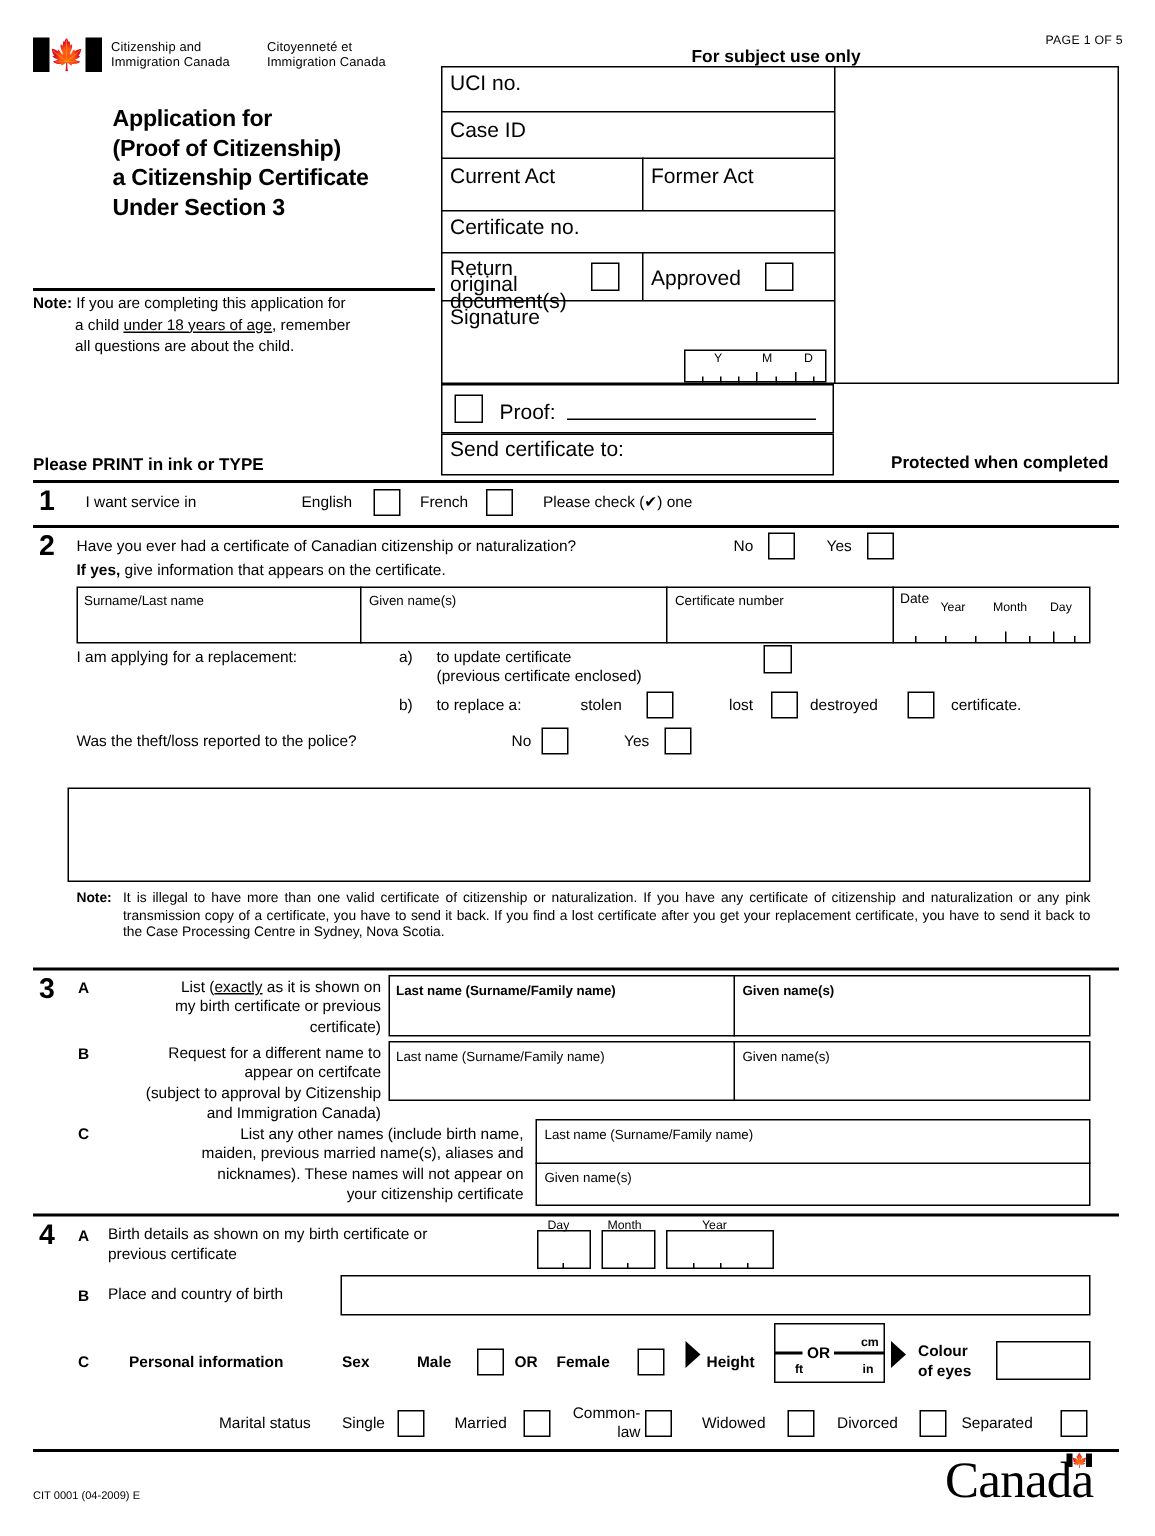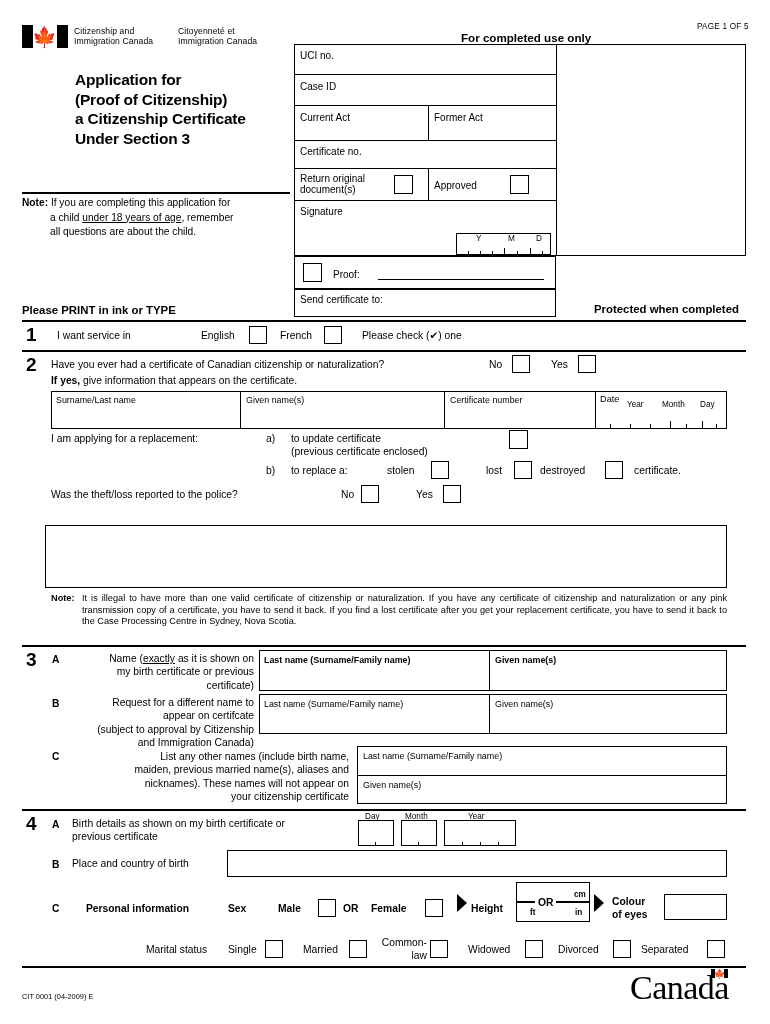--- a/index.html
+++ b/index.html
@@ -28,21 +28,21 @@
 
   .note-hdr{position:absolute;font-size:10.2px;line-height:14.6px;}
   .note-hdr .lbl{font-weight:bold;}
 
   .officialtitle{position:absolute;font-weight:bold;font-size:11.6px;}
   .pageof{position:absolute;font-size:8.2px;letter-spacing:.2px;}
   .protected{position:absolute;font-weight:bold;font-size:11.4px;}
   .printink{position:absolute;font-weight:bold;font-size:11.4px;}
 
   
-  .ou-lbl{position:absolute;font-size:10px;line-height:11px;}
+  .ou-lbl{position:absolute;font-size:14px;line-height:11px;}
 
   
   .tickrow{position:absolute;height:7px;}
   .tickrow i{position:absolute;bottom:0;width:1px;background:#000;}
   .tickrow i.s{height:4px;}
   .tickrow i.t{height:7px;}
 
   
   .secnum{position:absolute;font-weight:bold;font-size:19px;line-height:19px;}
   .t10{position:absolute;font-size:10.3px;line-height:13.4px;}
@@ -103,21 +103,21 @@
 
   <div class="note-hdr" style="left:22px;top:196px;width:272px;">
     <span class="lbl">Note:</span>
     <span>If you are completing this application for</span><br>
     <span style="display:inline-block;width:28px;"></span><span>a child </span><span class="u">under 18 years of age</span><span>, remember</span><br>
     <span style="display:inline-block;width:28px;"></span><span>all questions are about the child.</span>
   </div>
 
   <div class="printink" style="left:22px;top:304px;">Please PRINT in ink or TYPE</div>
 
-  <div class="officialtitle" style="left:461px;top:31px;">For completed use only</div>
+  <div class="officialtitle" style="left:461px;top:31px;">For subject use only</div>
   <div class="pageof" style="left:697px;top:22px;">PAGE 1 OF 5</div>
   <div class="protected" style="left:594px;top:303px;">Protected when completed</div>
 
   <div class="bx" style="left:294px;top:44px;width:452px;height:212px;"></div>
 
   <div class="hr" style="left:556px;top:44px;width:1px;height:212px;"></div>
 
   <div class="hr" style="left:294px;top:74px;width:262px;height:1px;"></div>
   <div class="hr" style="left:294px;top:105px;width:262px;height:1px;"></div>
   <div class="hr" style="left:294px;top:140px;width:262px;height:1px;"></div>
@@ -230,21 +230,21 @@
 
   <div class="bx" style="left:45px;top:525px;width:682px;height:63px;"></div>
 
   <div class="t9 b" style="left:51px;top:593px;">Note:</div>
   <div class="t9 justify" style="left:82px;top:593px;width:645px;">It is illegal to have more than one valid certificate of citizenship or naturalization. If you have any certificate of citizenship and naturalization or any pink transmission copy of a certificate, you have to send it back. If you find a lost certificate after you get your replacement certificate, you have to send it back to the Case Processing Centre in Sydney, Nova Scotia.</div>
 
   <div class="hr" style="left:22px;top:645px;width:724px;height:2px;"></div>
   <div class="secnum" style="left:26px;top:650px;">3</div>
   <div class="t10b" style="left:52px;top:653px;">A</div>
   <div class="t10 ralign" style="left:66px;top:652px;width:188px;">
-    <span>Name (</span><span class="u">exactly</span><span> as it is shown on</span><br>
+    <span>List (</span><span class="u">exactly</span><span> as it is shown on</span><br>
     <span>my birth certificate or previous</span><br>
     <span>certificate)</span>
   </div>
   <div class="bx" style="left:259px;top:650px;width:468px;height:41px;"></div>
   <div class="hr" style="left:489px;top:650px;width:1px;height:41px;"></div>
   <div class="fieldlblb" style="left:264px;top:655px;">Last name (Surname/Family name)</div>
   <div class="fieldlblb" style="left:495px;top:655px;">Given name(s)</div>
 
   <div class="t10b" style="left:52px;top:697px;">B</div>
   <div class="t10 ralign" style="left:42px;top:696px;width:212px;">

